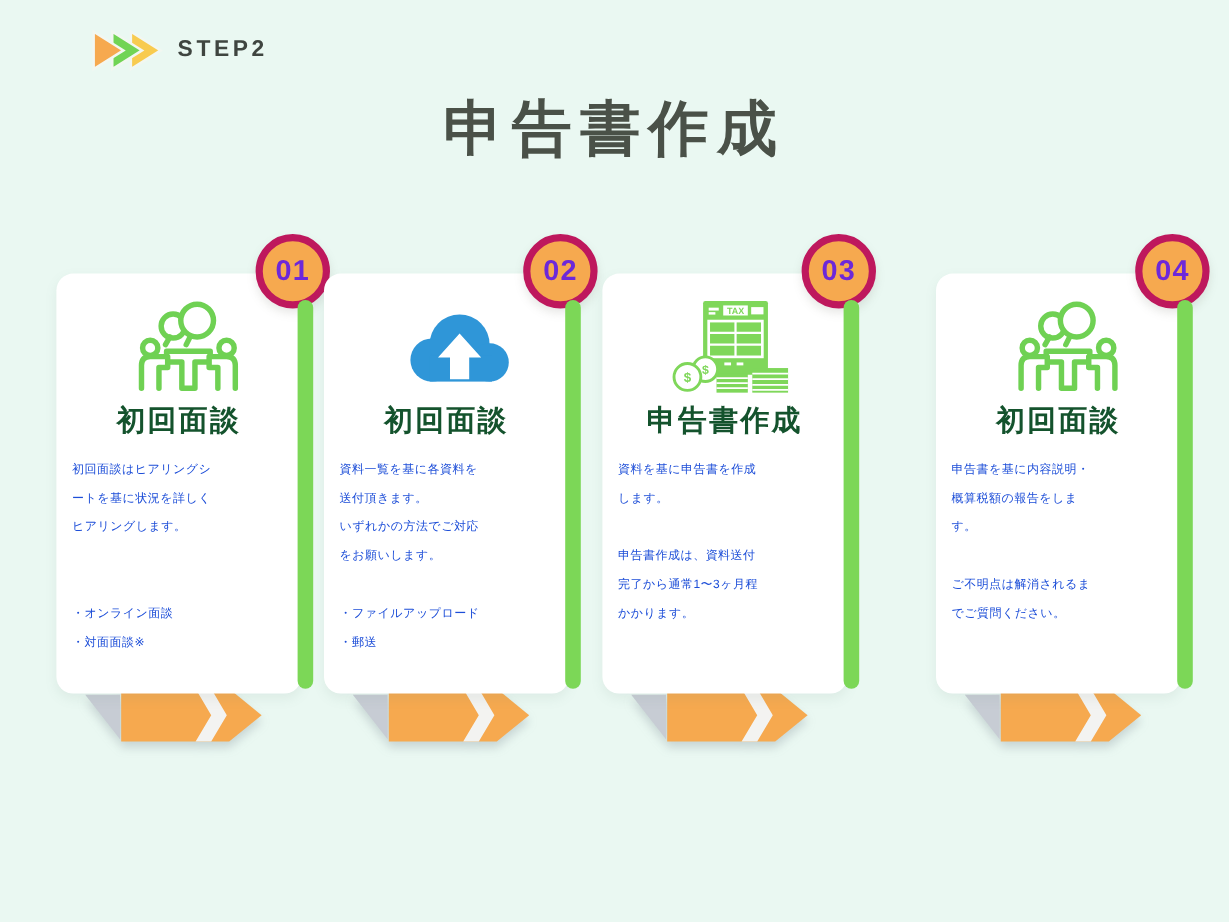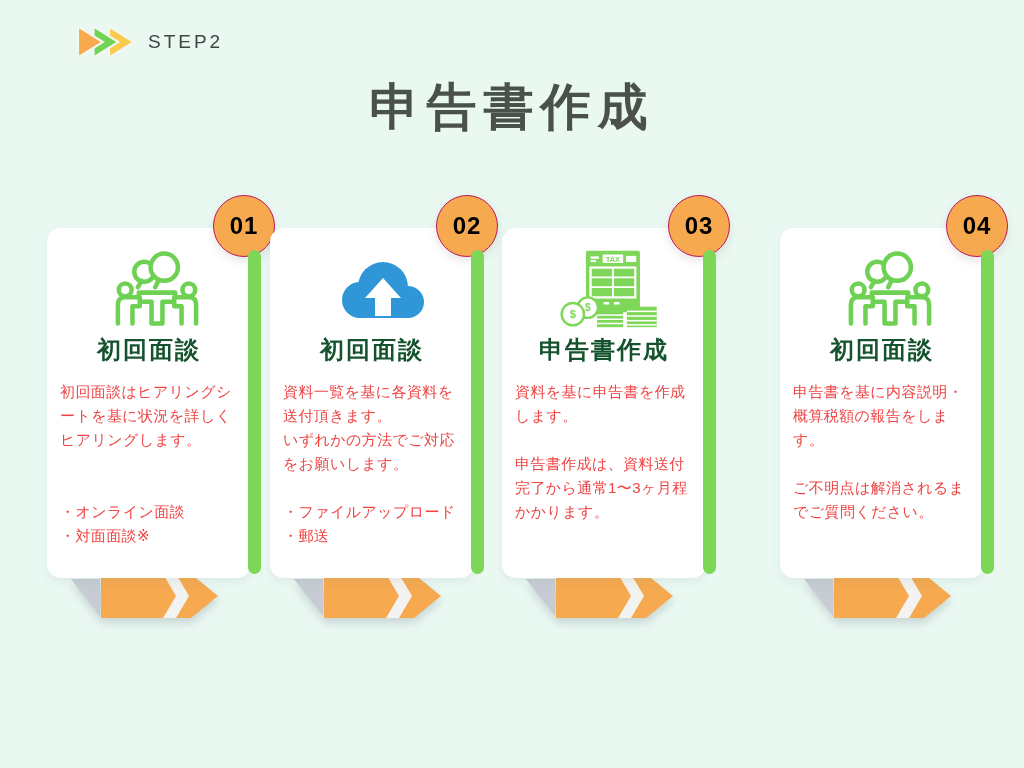--- a/index.html
+++ b/index.html
@@ -6,21 +6,21 @@
   html,body { width: 1024px; height: 768px; overflow: hidden; }
   body {
     background: #EAF8F2;
     font-family: "Liberation Sans", "DejaVu Sans", sans-serif;
     position: relative;
   }
   .stage { position: absolute; inset: 0; width: 1024px; height: 768px; }
 
   
   .logo { position: absolute; left: 76px; top: 24px; display: flex; align-items: center; gap: 10px; }
-  .logo-text { font-size: 19px; font-weight: normal; letter-spacing: 3px; color: #3F4540; }
+  .logo-text { font-size: 19px; font-weight: bold; letter-spacing: 3px; color: #3F4540; }
 
   
   .title {
     position: absolute; left: 0; top: 74px; width: 1024px;
     text-align: center;
     font-family: "Liberation Serif", "DejaVu Serif", serif;
     font-size: 50px; font-weight: 600; letter-spacing: 7px;
     color: #4A5148;
   }
 
@@ -44,39 +44,39 @@
     left: 201px; top: 22px;
     width: 13px; height: 324px;
     background: #7CD757;
     border-radius: 7px;
     z-index: 2;
   }
   .badge {
     position: absolute; top: -33px; right: -24px;
     width: 62px; height: 62px;
     background: #F6A94F;
-    border: 1px solid #be185d;
+    border: 6px solid #be185d;
     border-radius: 50%;
     display: flex; align-items: center; justify-content: center;
-    color: #000000; font-size: 24px; font-weight: bold; letter-spacing: 1px;
+    color: #6d28d9; font-size: 24px; font-weight: bold; letter-spacing: 1px;
     box-shadow: 0 4px 8px rgba(120,120,110,0.18);
     z-index: 3;
   }
   .icon-area { height: 78px; display: flex; align-items: center; justify-content: center; margin-left: 16px; }
   .card h3 {
     margin-top: 6px;
     text-align: center;
     font-size: 24px; font-weight: bold; letter-spacing: 2px;
     color: #14532d;
   }
   .card .body {
     margin-top: 14px;
     padding: 0 12px 0 13px;
-    font-size: 15px; line-height: 24px; letter-spacing: 0.4px;
-    color: #ef4444;
+    font-size: 10px; line-height: 24px; letter-spacing: 0.4px;
+    color: #1d4ed8;
     white-space: pre-line;
   }
 
   
   .arrow-wrap {
     position: absolute; left: 24px; top: 345px;
     width: 150px; height: 46px;
     z-index: 0;
     filter: drop-shadow(0 5px 4px rgba(110,125,135,0.28));
   }

